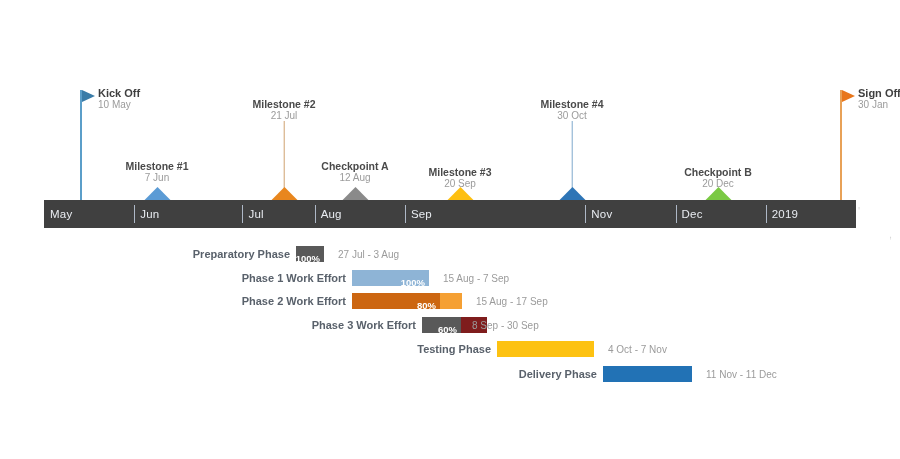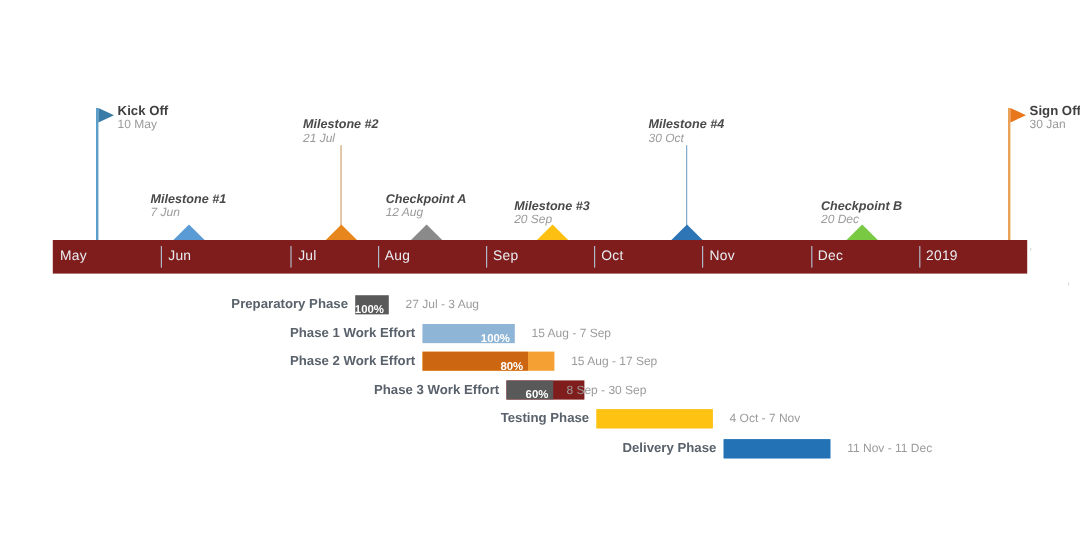--- a/index.html
+++ b/index.html
@@ -10,21 +10,21 @@
     overflow:hidden;
     position:relative;
   }
   #canvas{position:absolute;left:0;top:0;width:900px;height:459px;}
 
   
   .axis-bar{
     position:absolute;
     left:44px;top:200px;
     width:812px;height:28px;
-    background:#7f1d1d;
+    background:#404040;
   }
   .axis-month{
     position:absolute;
     top:0;height:28px;
     display:flex;align-items:center;
     color:#e9ecf1;
     font-size:11.5px;
     letter-spacing:.2px;
     padding-left:6px;
     box-sizing:border-box;
@@ -45,23 +45,23 @@
     transform:translateX(-50%);
   }
   .m-diamond{
     position:absolute;left:50%;
     width:19px;height:19px;
     transform:translateX(-50%) rotate(45deg);
   }
   .m-label{
     position:absolute;
     white-space:nowrap;
+    text-align:center;
     transform:translateX(-50%);
     left:50%;
-    font-style:italic;
   }
   .m-title{
     color:#4a4a4a;
     font-size:10.5px;
     font-weight:bold;
     line-height:12px;
   }
   .m-date{
     color:#9b9b9b;
     font-size:10px;
@@ -212,24 +212,20 @@
         <span>Jul</span>
       </div>
       <div class="axis-month" style="left: 270.667px; width: 90.2222px;">
         <span class="tick"></span>
         <span>Aug</span>
       </div>
       <div class="axis-month" style="left: 360.889px; width: 90.2222px;">
         <span class="tick"></span>
         <span>Sep</span>
       </div>
-      <div class="axis-month" style="left: 451.111px; width: 90.2222px;">
-        <span class="tick"></span>
-        <span>Oct</span>
-      </div>
       <div class="axis-month" style="left: 541.333px; width: 90.2222px;">
         <span class="tick"></span>
         <span>Nov</span>
       </div>
       <div class="axis-month" style="left: 631.556px; width: 90.2222px;">
         <span class="tick"></span>
         <span>Dec</span>
       </div>
       <div class="axis-month" style="left: 721.778px; width: 90.2222px;">
         <span class="tick"></span>

